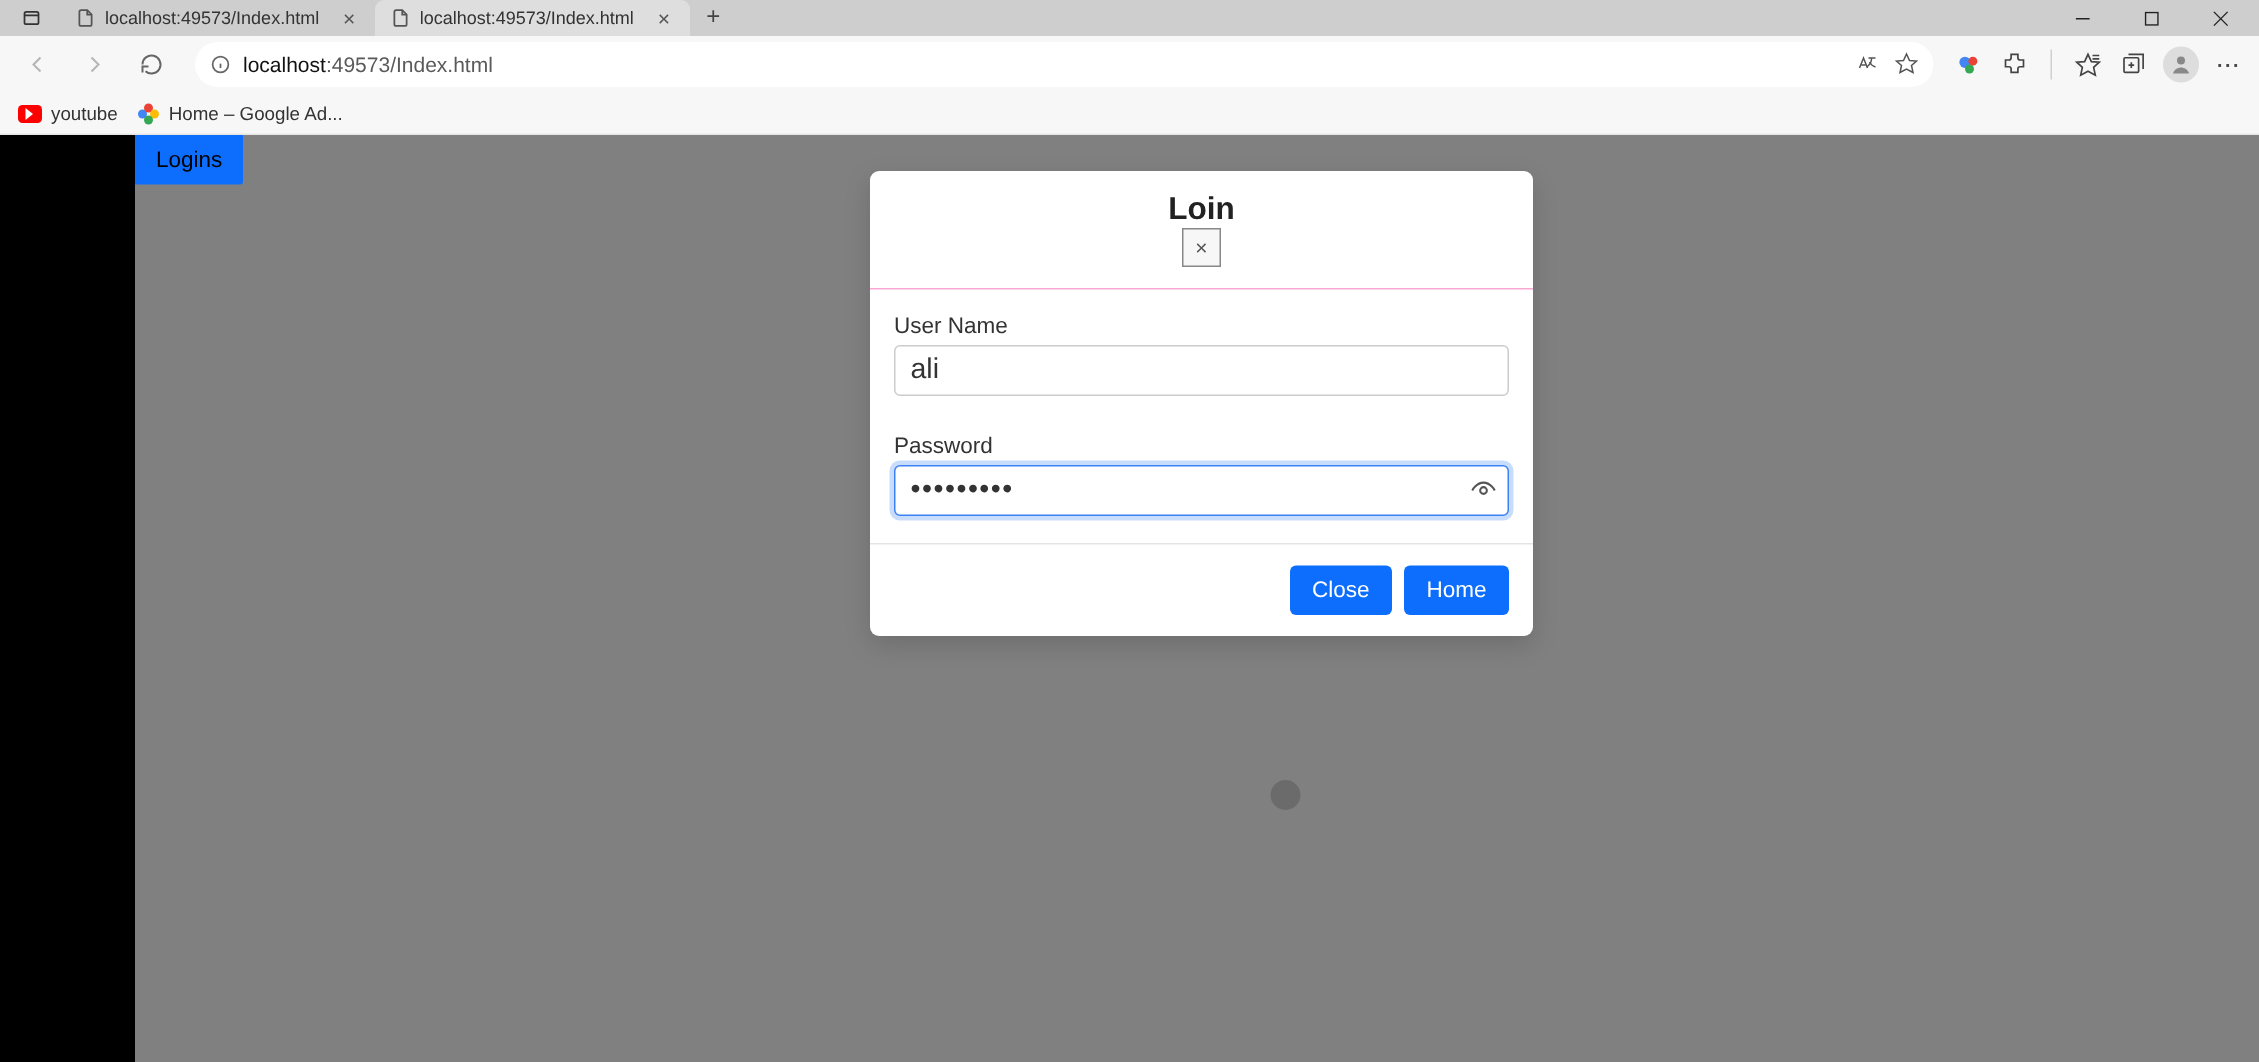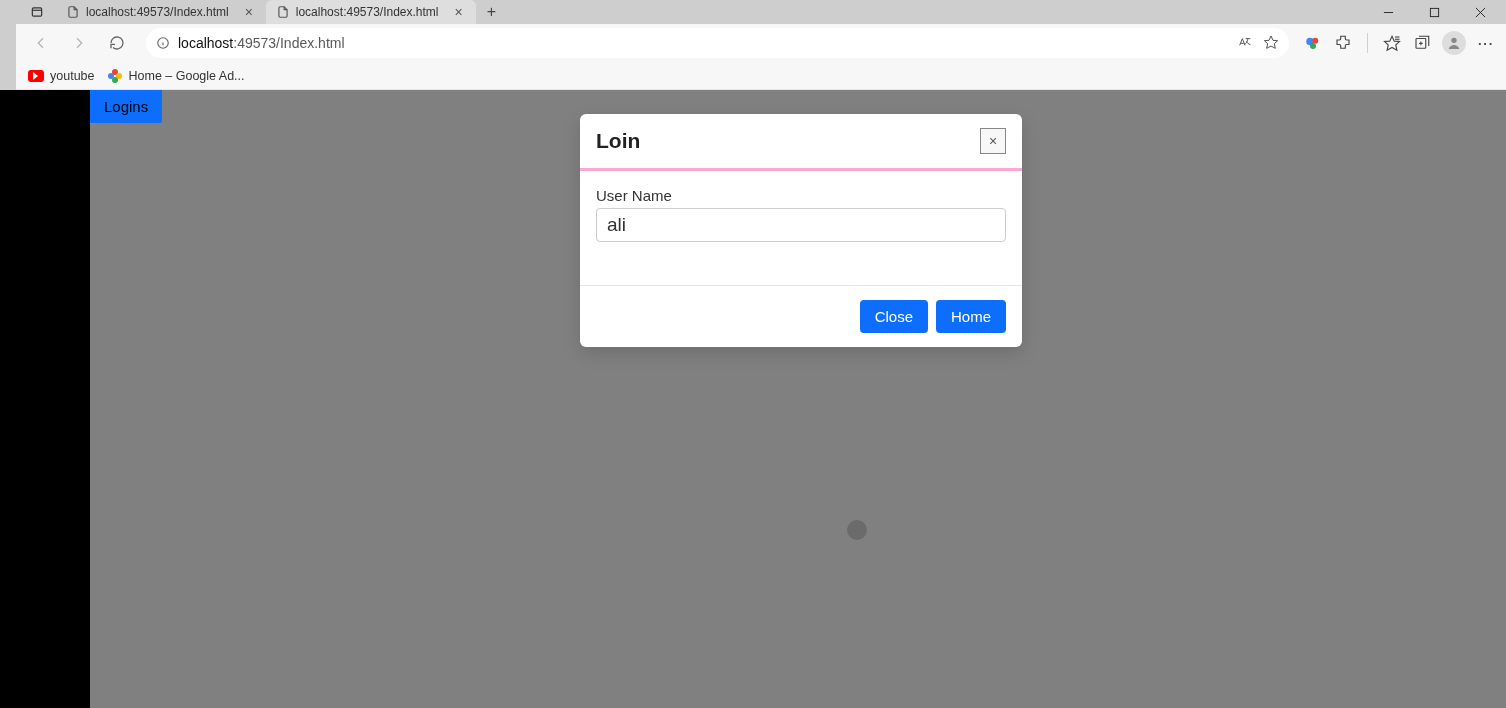--- a/index.html
+++ b/index.html
@@ -8,21 +8,20 @@
       font-family: "Segoe UI", Arial, sans-serif;
       font-size: 13px;
       background: #fff;
       overflow: hidden;
     }
 
     
     .browser-chrome {
       width: 100%;
       background: #cecece;
-      padding-left: 16px;
     }
     .titlebar {
       height: 24px;
       display: flex;
       align-items: center;
       position: relative;
       background: #cecece;
     }
     .tab-strip {
       display: flex;
@@ -170,21 +169,22 @@
       left: 490px;
       top: 24px;
       width: 442px;
       background: #fff;
       border-radius: 6px;
       box-shadow: 0 6px 18px rgba(0,0,0,.15);
     }
     .modal-header {
       padding: 14px 16px;
       display:flex; align-items:center; justify-content:space-between;
-      border-bottom: 3px solid #f9a8d4;
+      border-bottom: 1px solid #f9a8d4;
+      flex-direction: column;
     }
     .modal-title { font-size: 21px; font-weight:600; color:#222; }
     .modal-close {
       width: 26px; height: 26px;
       border: 1px solid #888;
       display:flex; align-items:center; justify-content:center;
       color:#555;
       font-size:14px;
       background:#f7f7f7;
     }
@@ -405,20 +405,32 @@
     <div class="modal">
       <div class="modal-header">
         <div class="modal-title">Loin</div>
         <div class="modal-close">×</div>
       </div>
       <div class="modal-body">
         <div class="form-group">
           <label class="form-label">User Name</label>
           <input class="form-input" type="text" value="ali" style="">
         </div>
+        <div class="form-group" style="margin-bottom:0">
+          <label class="form-label">Password</label>
+          <div class="password-wrap">
+            <input class="form-input" type="text" value="•••••••••" style="">
+            <span class="reveal-eye">
+              <svg viewBox="0 0 24 24" fill="none" stroke="currentColor" stroke-width="1.8">
+                  <path d="M2 12s3.5-7 10-7 10 7 10 7"></path>
+                  <circle cx="12" cy="12" r="3"></circle>
+                </svg>
+            </span>
+          </div>
+        </div>
       </div>
       <div class="modal-footer">
         <button class="btn-primary">Close</button>
         <button class="btn-primary">Home</button>
       </div>
     </div>
   </div>
 </div>
 
 </body></html>

